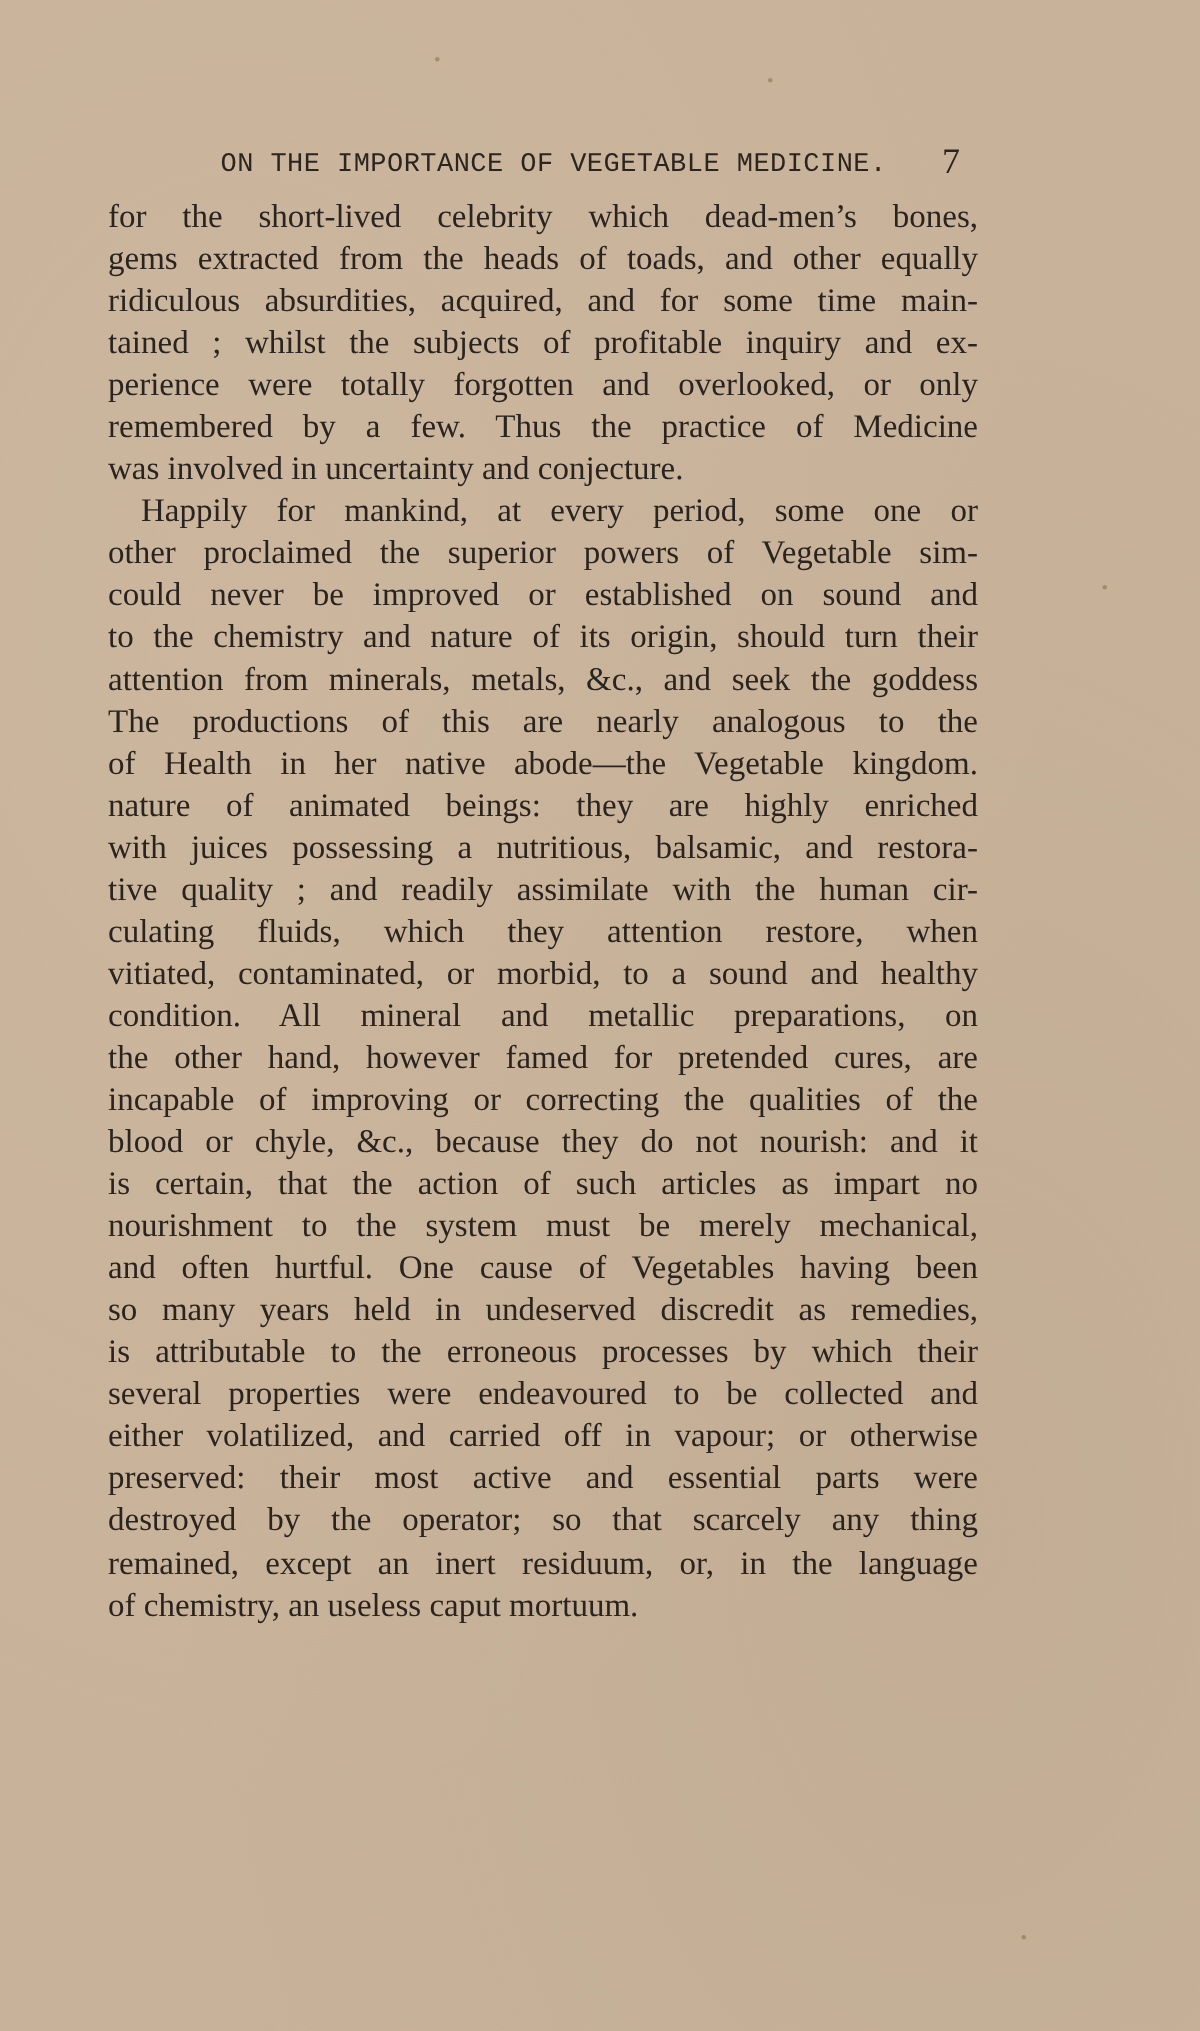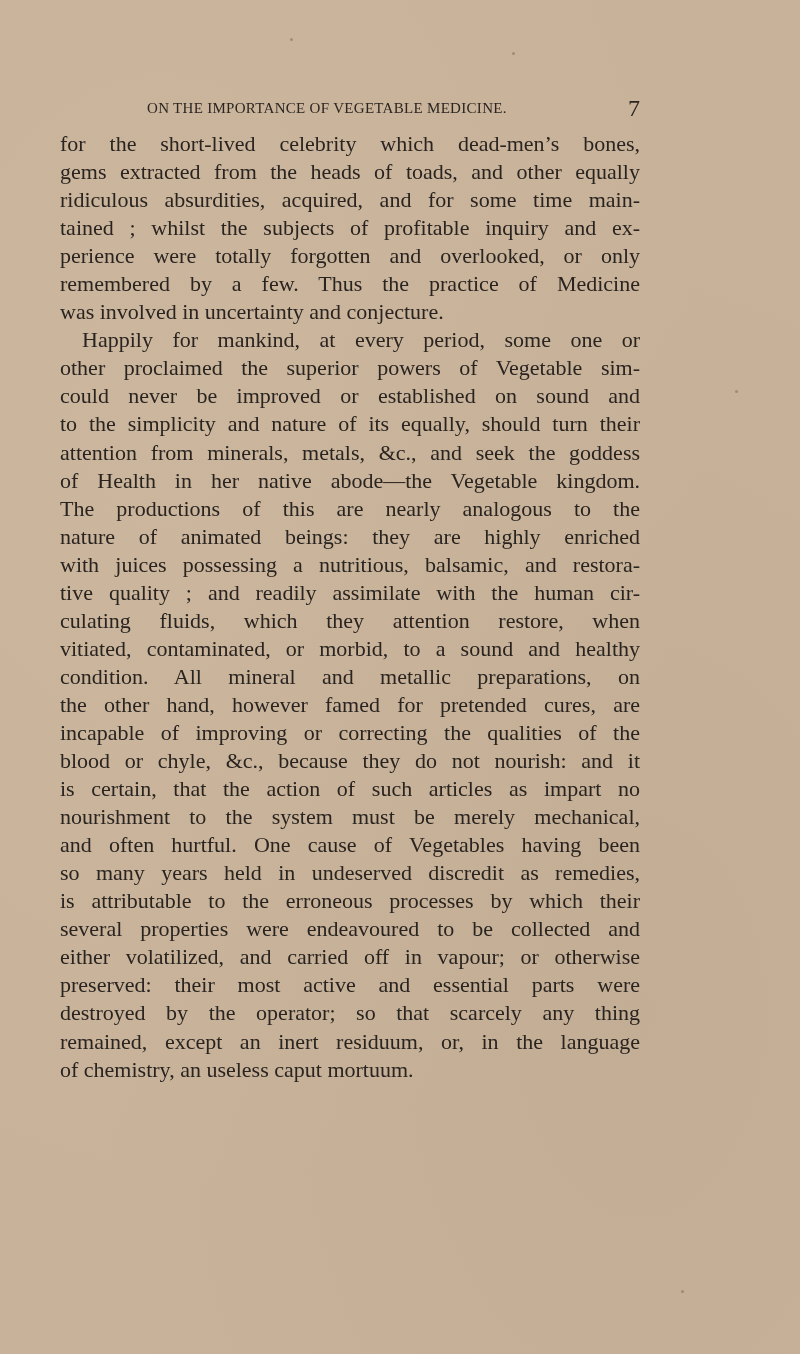--- a/index.html
+++ b/index.html
@@ -29,37 +29,38 @@
       position: absolute;
       left: 60px;
       top: 97px;
       width: 580px;
       height: 24px;
     }
     .running-title {
       position: absolute;
       left: 87px;
       top: 3px;
-      font-size: 15px;
+      font-size: 18px;
       letter-spacing: 0.3px;
       font-variant: small-caps;
       text-transform: uppercase;
       color: #2b2520;
       white-space: nowrap;
+      font-family: Liberation Mono, monospace;
     }
     .page-number {
       position: absolute;
       right: 0px;
       top: -2px;
       font-size: 24px;
       color: #2b2520;
     }
     .body-text {
       position: absolute;
-      left: 60px;
+      left: 72px;
       top: 130px;
       width: 580px;
     }
     .line {
       display: block;
       height: 28.05px;
       line-height: 28.05px;
       font-size: 22px;
       text-align: justify;
       text-align-last: justify;
@@ -95,24 +96,24 @@
     <span class="line">for the short-lived celebrity which dead-men’s bones,</span>
     <span class="line">gems extracted from the heads of toads, and other equally</span>
     <span class="line">ridiculous absurdities, acquired, and for some time main-</span>
     <span class="line">tained ; whilst the subjects of profitable inquiry and ex-</span>
     <span class="line">perience were totally forgotten and overlooked, or only</span>
     <span class="line">remembered by a few. Thus the practice of Medicine</span>
     <span class="line last">was involved in uncertainty and conjecture.</span>
     <span class="line indent">Happily for mankind, at every period, some one or</span>
     <span class="line">other proclaimed the superior powers of Vegetable sim-</span>
     <span class="line">could never be improved or established on sound and</span>
-    <span class="line">to the simplicity and nature of its equally, should turn their</span>
+    <span class="line">to the chemistry and nature of its origin, should turn their</span>
     <span class="line">attention from minerals, metals, &amp;c., and seek the goddess</span>
+    <span class="line">The productions of this are nearly analogous to the</span>
     <span class="line">of Health in her native abode—the Vegetable kingdom.</span>
-    <span class="line">The productions of this are nearly analogous to the</span>
     <span class="line">nature of animated beings: they are highly enriched</span>
     <span class="line">with juices possessing a nutritious, balsamic, and restora-</span>
     <span class="line">tive quality ; and readily assimilate with the human cir-</span>
     <span class="line">culating fluids, which they attention restore, when</span>
     <span class="line">vitiated, contaminated, or morbid, to a sound and healthy</span>
     <span class="line">condition. All mineral and metallic preparations, on</span>
     <span class="line">the other hand, however famed for pretended cures, are</span>
     <span class="line">incapable of improving or correcting the qualities of the</span>
     <span class="line">blood or chyle, &amp;c., because they do not nourish: and it</span>
     <span class="line">is certain, that the action of such articles as impart no</span>

